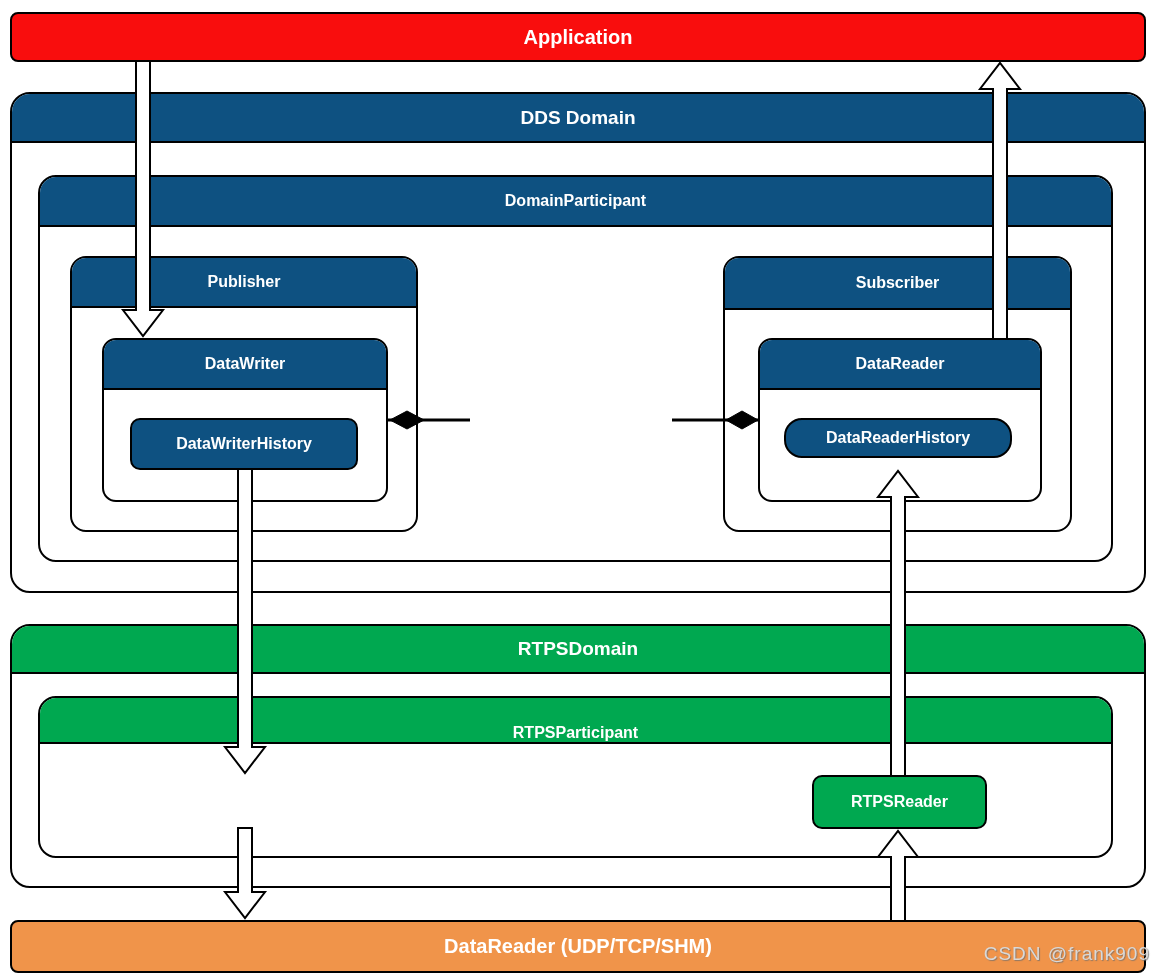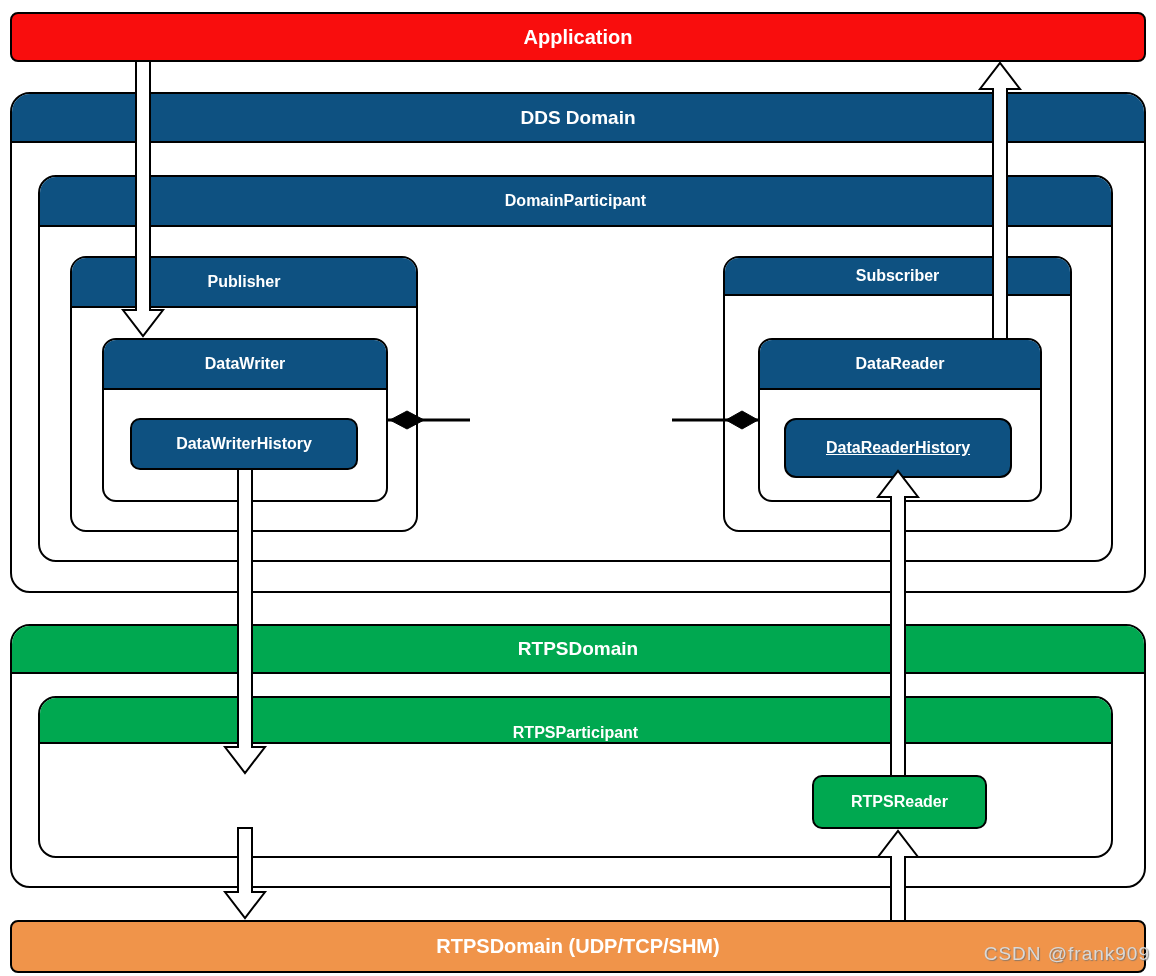--- a/index.html
+++ b/index.html
@@ -46,42 +46,42 @@
     </div>
   </div>
 
   <div class="box" style="left:70px;top:256px;width:348px;height:276px;border-radius:16px;overflow:hidden;">
     <div class="band blue-bg t16" style="height:50px;">
       <span>Publisher</span>
     </div>
   </div>
 
   <div class="box" style="left:723px;top:256px;width:349px;height:276px;border-radius:16px;overflow:hidden;">
-    <div class="band blue-bg t16" style="height:38px;">
+    <div class="band blue-bg t16" style="height:52px;">
       <span>Subscriber</span>
     </div>
   </div>
 
   <div class="box" style="left:102px;top:338px;width:286px;height:164px;border-radius:14px;overflow:hidden;">
     <div class="band blue-bg t16" style="height:50px;">
       <span>DataWriter</span>
     </div>
   </div>
 
   <div class="box" style="left:758px;top:338px;width:284px;height:164px;border-radius:14px;overflow:hidden;">
     <div class="band blue-bg t16" style="height:50px;">
       <span>DataReader</span>
     </div>
   </div>
 
   <div class="solid blue-bg t16" style="left:130px;top:418px;width:228px;height:52px;border-radius:10px;">
     <span>DataWriterHistory</span>
   </div>
 
-  <div class="solid blue-bg t16" style="left:784px;top:418px;width:228px;height:60px;border-radius:12px;text-decoration:underline;">
+  <div class="solid blue-bg t16" style="left:784px;top:418px;width:228px;height:40px;border-radius:18px;">
     <span>DataReaderHistory</span>
   </div>
 
 
   <div class="box" style="left:10px;top:624px;width:1136px;height:264px;border-radius:20px;overflow:hidden;">
     <div class="band green-bg t19" style="height:48px;">
       <span>RTPSDomain</span>
     </div>
   </div>
 
@@ -90,21 +90,21 @@
       <span>RTPSParticipant</span>
     </div>
   </div>
 
 
   <div class="solid green-bg t16" style="left:812px;top:775px;width:175px;height:54px;border-radius:10px;">
     <span>RTPSReader</span>
   </div>
 
   <div class="bar t20" style="left:10px;top:920px;width:1136px;height:53px;border-radius:8px;background:var(--orange);">
-    <span>RTPSDomain (UDP/TCP/SHM)</span>
+    <span>DataReader (UDP/TCP/SHM)</span>
   </div>
 
   <svg class="overlay" viewBox="0 0 1156 976">
 
     <line class="link" x1="388" y1="420" x2="470" y2="420"></line>
     <line class="link" x1="672" y1="420" x2="758" y2="420"></line>
     <polygon class="diamond" points="390,420 407,411 424,420 407,429"></polygon>
     <polygon class="diamond" points="726,420 742,411 758,420 742,429"></polygon>
 
     <polygon class="arrow" points="136,61 150,61 150,310 163,310 143,336 123,310 136,310"></polygon>

